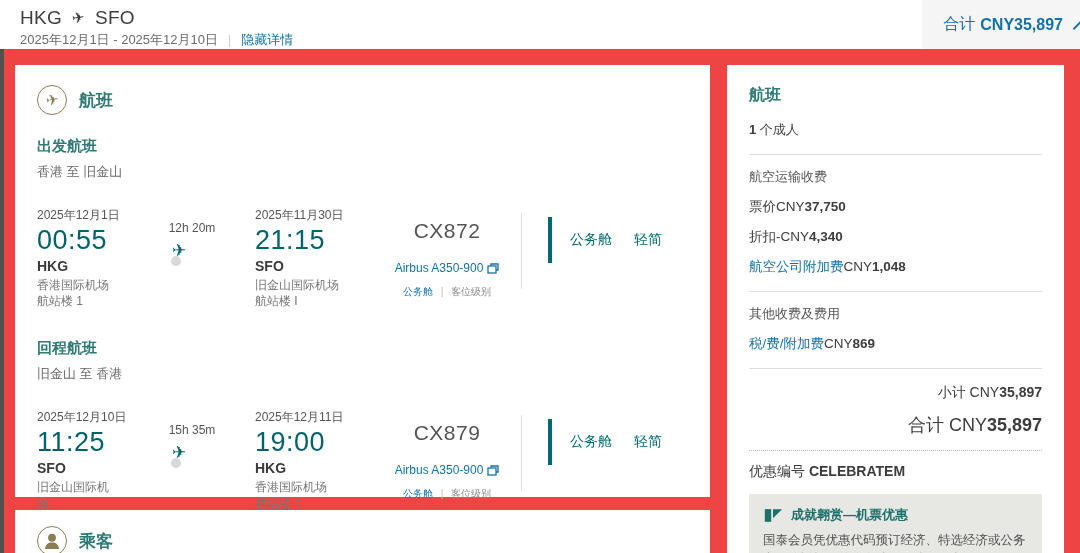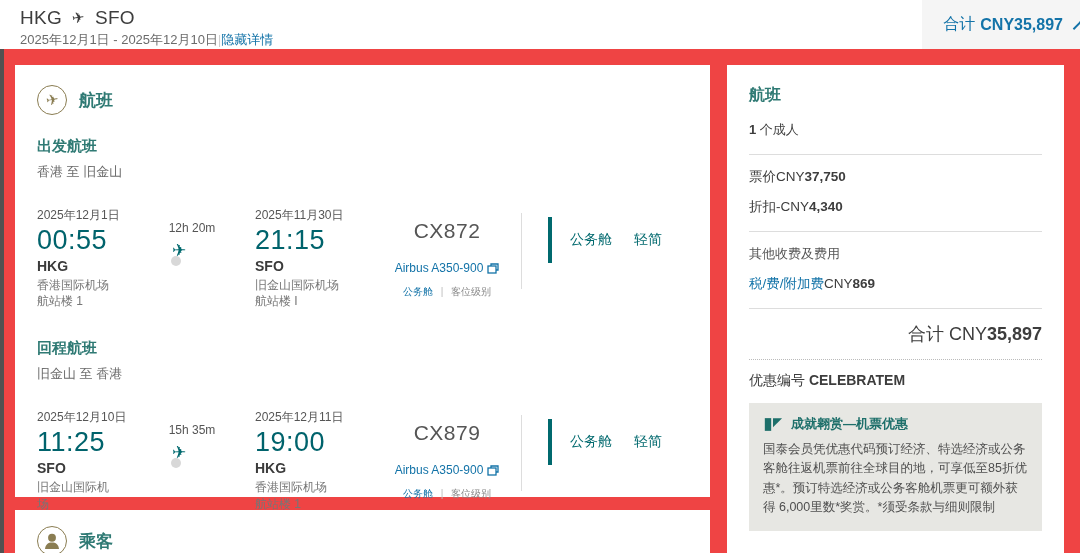--- a/index.html
+++ b/index.html
@@ -4,21 +4,21 @@
 <style>
   * { margin:0; padding:0; box-sizing:border-box; }
   body { font-family:"Liberation Sans", sans-serif; background:#e9e9e9; }
   .page { position:relative; width:1080px; height:553px; background:#ef4444; overflow:hidden; }
 
   
   .top-header { position:absolute; top:0; left:0; width:100%; height:49px; background:#ffffff; }
   .th-left { padding:7px 0 0 20px; }
   .route-line { display:flex; align-items:center; gap:10px; font-size:19px; color:#3d3d3d; letter-spacing:0.3px; }
   .route-plane { font-size:15px; color:#3d3d3d; transform:rotate(-8deg); }
-  .sub-line { margin-top:2px; display:flex; align-items:center; font-size:13px; color:#6b6b6b; }
+  .sub-line { margin-top:2px; display:flex; align-items:center; gap:10px; font-size:13px; color:#6b6b6b; }
   .sub-divider { color:#cccccc; font-size:12px; }
   .link { color:#1373a8; cursor:pointer; }
   .total-panel { position:absolute; top:0; right:0; width:158px; height:49px; background:#f5f5f5;
                  display:flex; align-items:center; justify-content:flex-end; overflow:hidden; color:#1373a8; }
   .total-panel .t-label { font-size:16px; margin-right:5px; }
   .total-panel .t-amt { font-size:16px; font-weight:bold; }
   .chev-up { width:11px; height:11px; border-top:2px solid #1373a8; border-right:2px solid #1373a8;
              transform:rotate(-45deg); margin:8px -6px 0 12px; flex:none; }
 
   .left-strip { position:absolute; left:0; top:49px; width:4px; height:504px; background:#515151; }
@@ -232,37 +232,45 @@
       </span>
       <span class="card-title">乘客</span>
     </div>
   </div>
 
   <div class="card summary-card">
     <div class="sum-title">航班</div>
     <div class="pax"><b>1</b><span> 个成人</span></div>
     <div class="hr"></div>
 
+    <div class="sec-label">航空运输收费</div>
     <div class="price-row">
       <span>票价</span>
       <span class="amt"><span>CNY</span><b>37,750</b></span>
     </div>
     <div class="price-row">
       <span>折扣</span>
       <span class="amt"><span>-CNY</span><b>4,340</b></span>
     </div>
+    <div class="price-row">
+      <span class="link">航空公司附加费</span>
+      <span class="amt"><span>CNY</span><b>1,048</b></span>
+    </div>
 
     <div class="hr"></div>
     <div class="sec-label">其他收费及费用</div>
     <div class="price-row">
       <span class="link">税/费/附加费</span>
       <span class="amt"><span>CNY</span><b>869</b></span>
     </div>
 
     <div class="hr"></div>
+    <div class="subtotal">
+      <span>小计 </span><span class="amt"><span>CNY</span><b>35,897</b></span>
+    </div>
     <div class="total-line">
       <span>合计 </span><span class="amt"><span>CNY</span><b>35,897</b></span>
     </div>
 
     <div class="dotted"></div>
     <div class="promo-line">
       <span>优惠编号 </span><b>CELEBRATEM</b>
     </div>
 
     <div class="offer-box">

